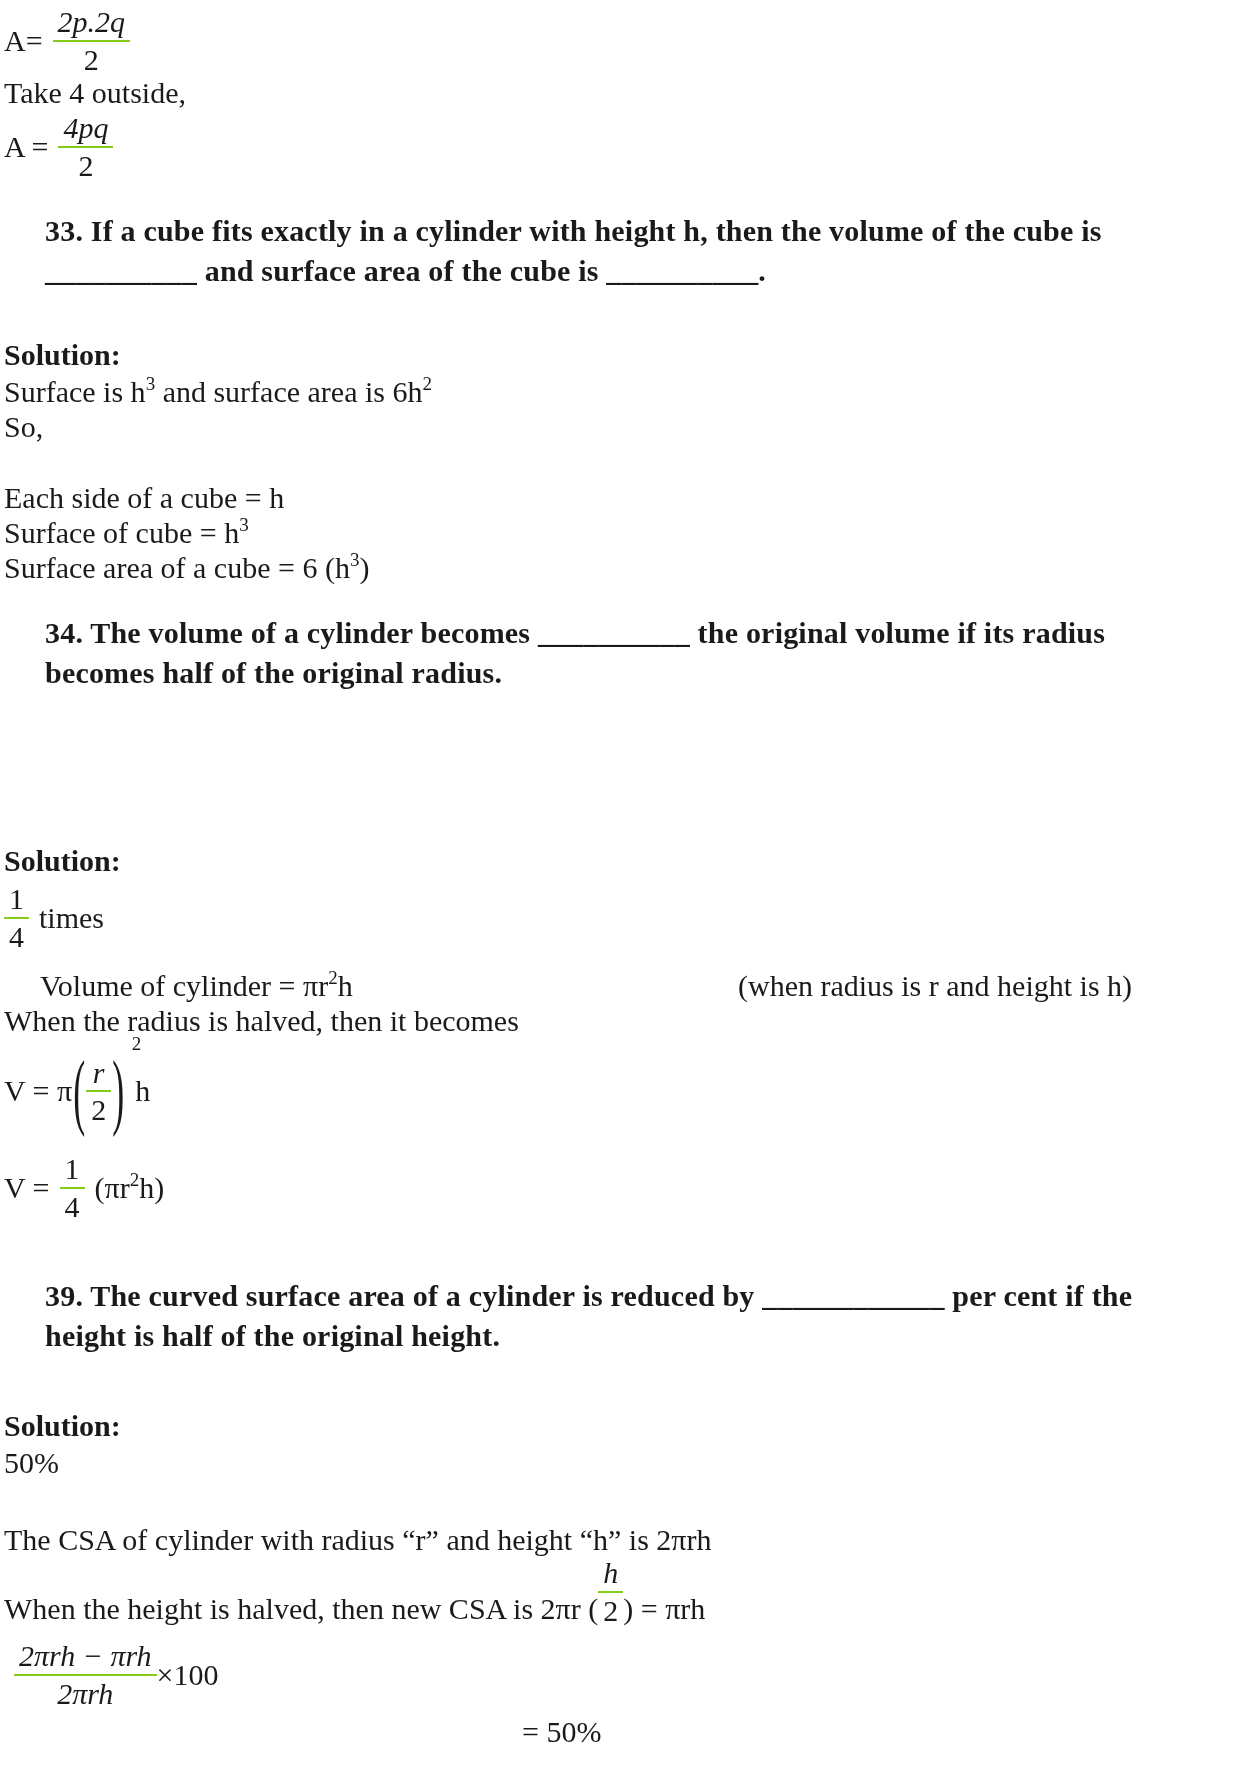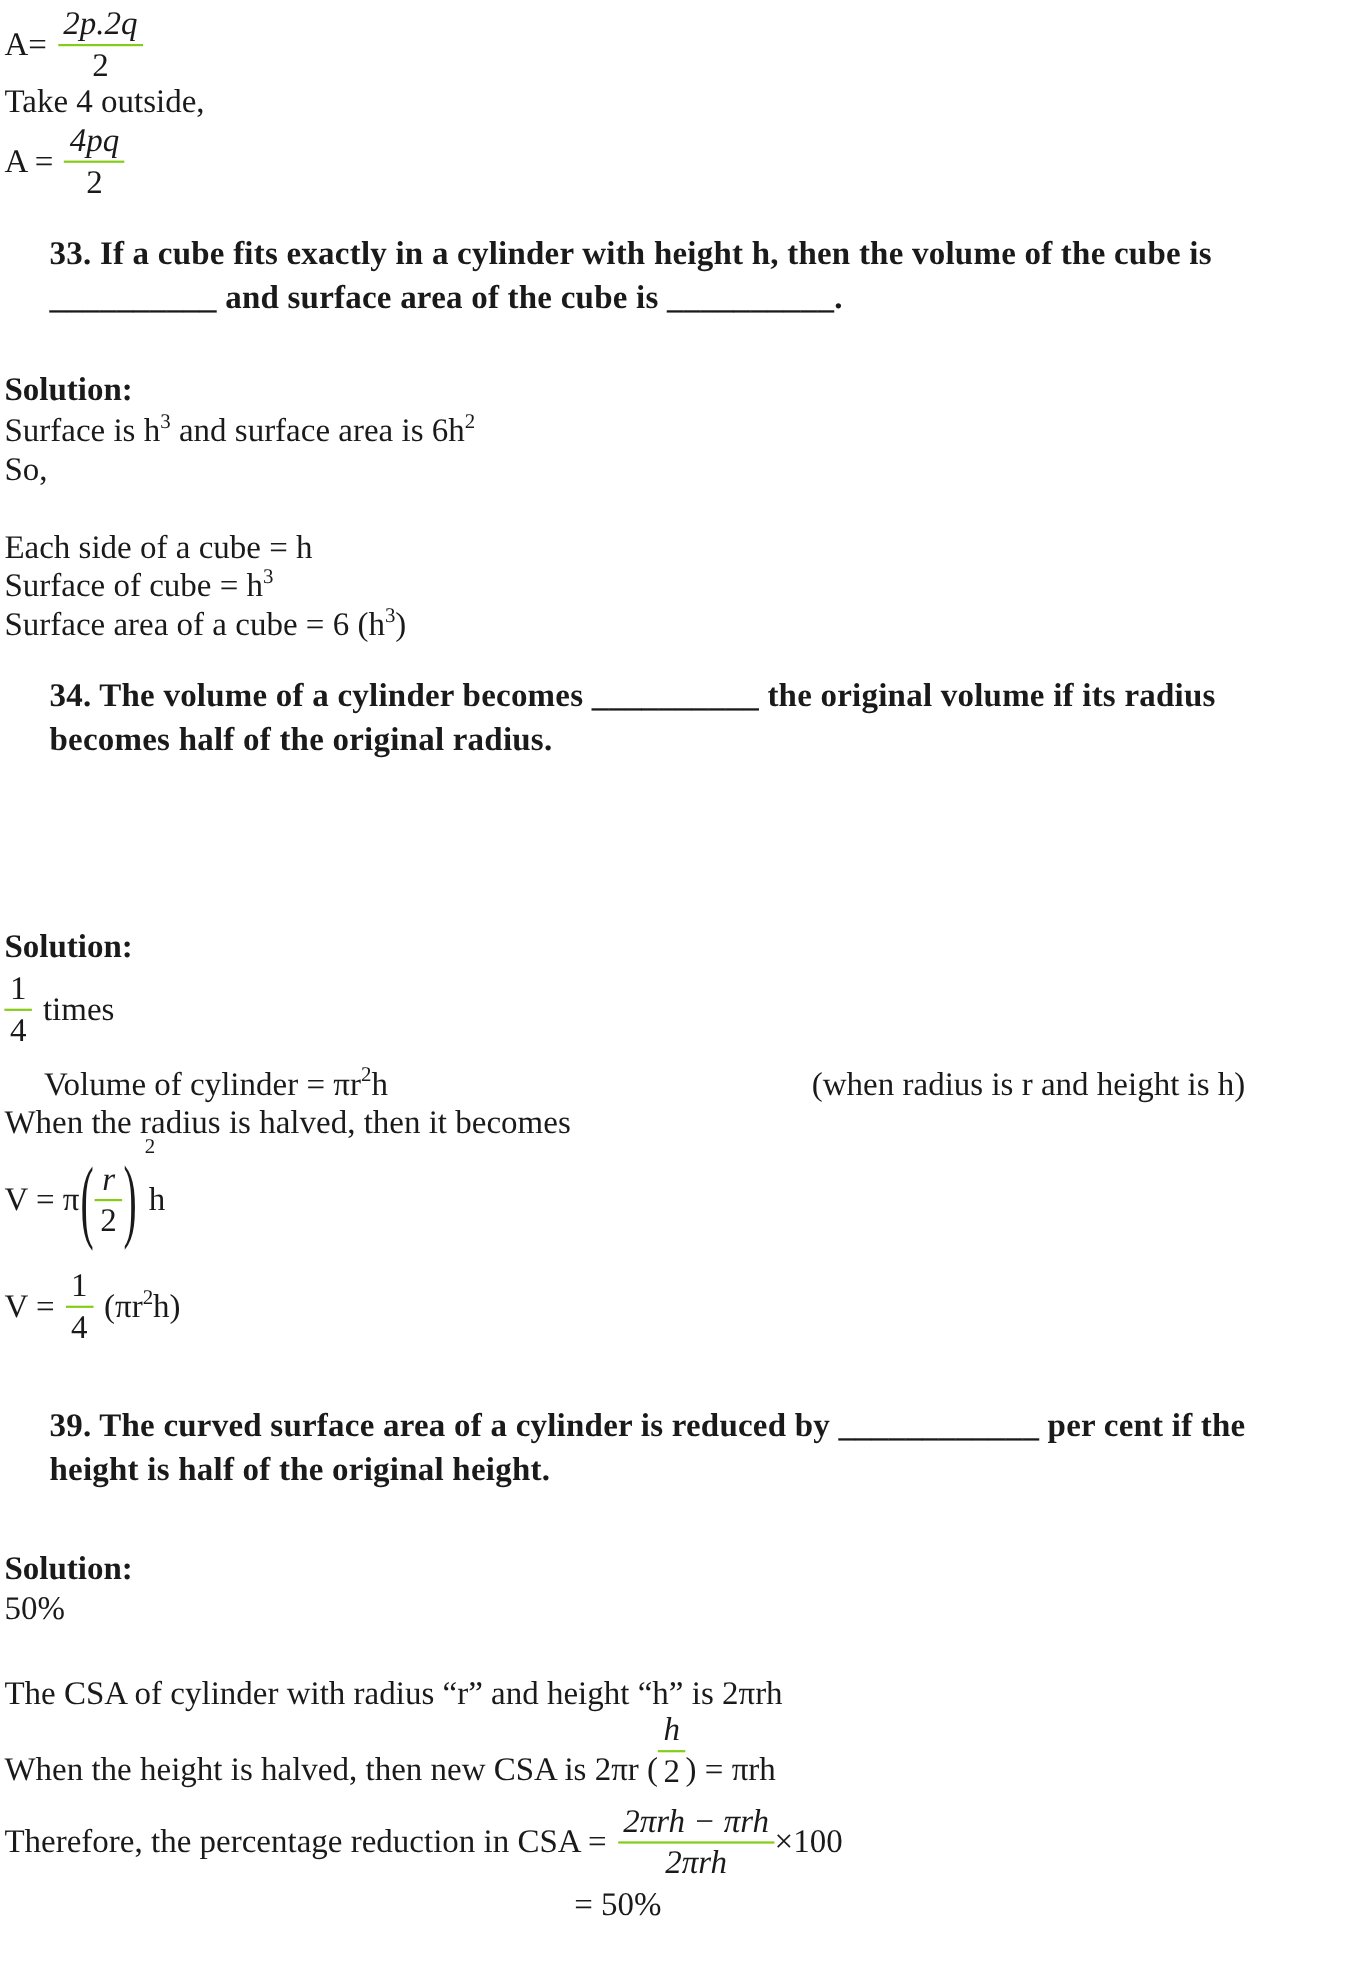--- a/index.html
+++ b/index.html
@@ -170,21 +170,20 @@
   <div class="eqline" style="margin-top:0;align-items:flex-end;">
     <span>When the height is halved, then new CSA is 2πr (</span>
     <span class="frac">
       <span class="num it">h</span>
       <span class="den">2</span>
     </span>
     <span>) = πrh</span>
   </div>
 
   <div class="eqline" style="margin-top:14px;">
-    <span>Therefore, the percentage reduction in CSA =</span>
     <span class="frac gap10 it">
       <span class="num">2πrh − πrh</span>
       <span class="den">2πrh</span>
     </span>
     <span>×100</span>
   </div>
 
   <p class="line result-indent" style="margin-top:5px;">= 50%</p>
 
 </div>

